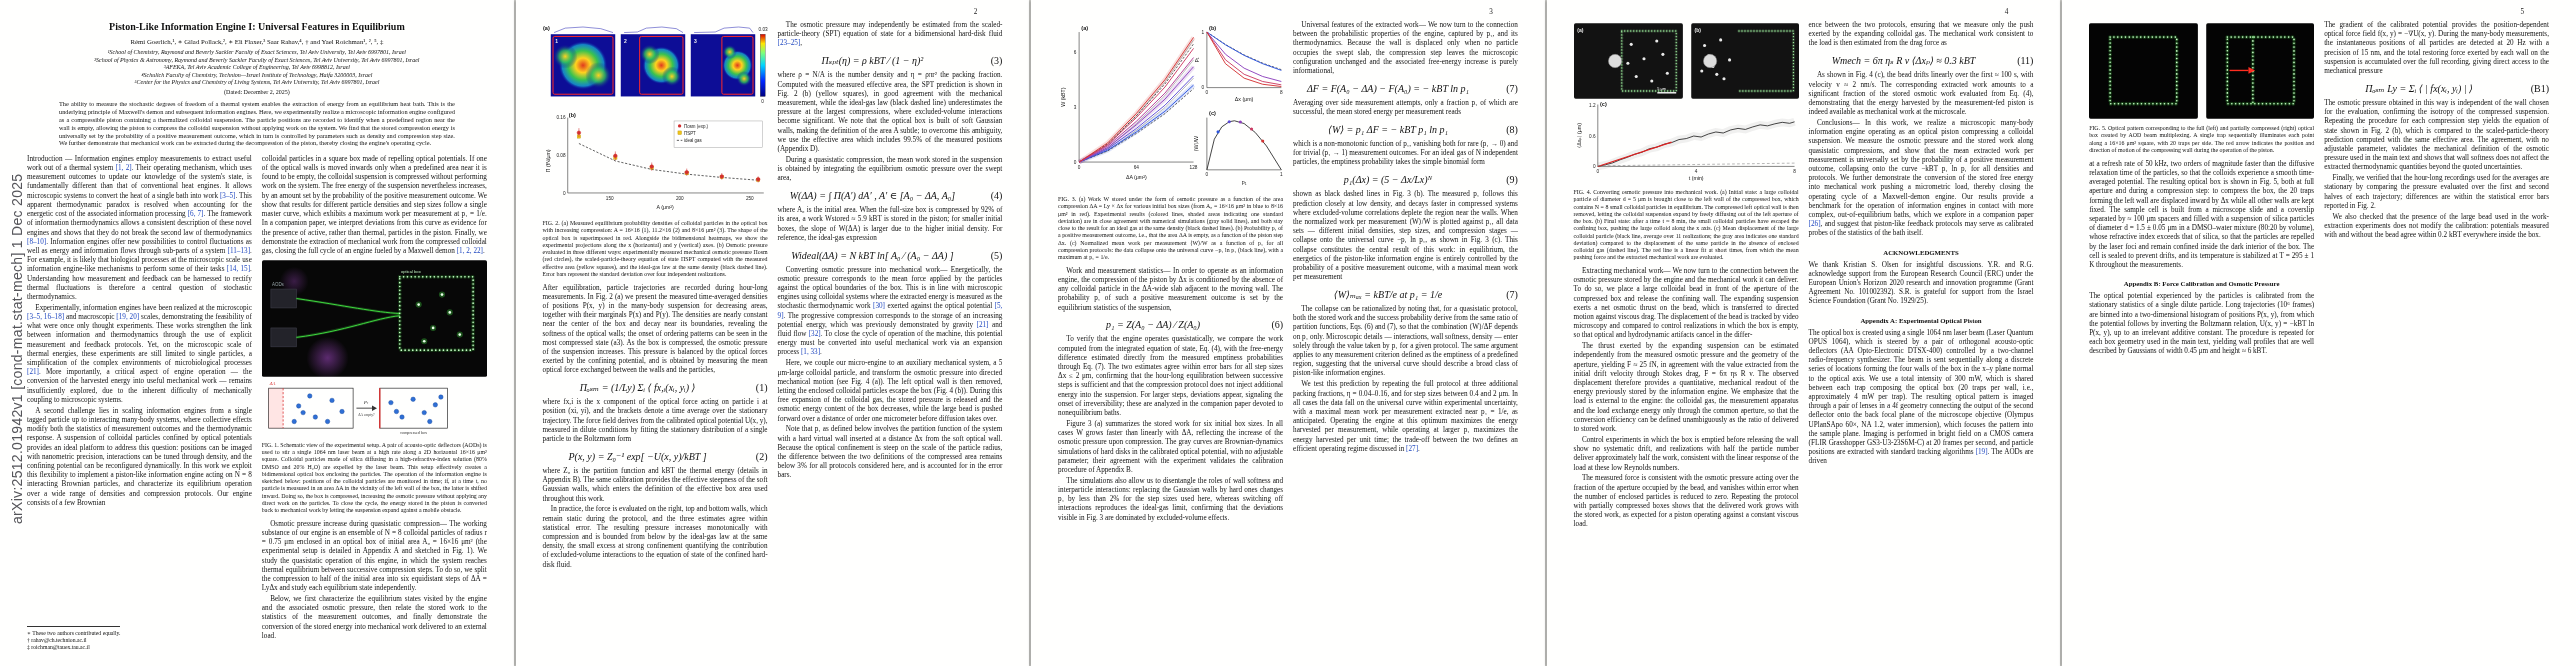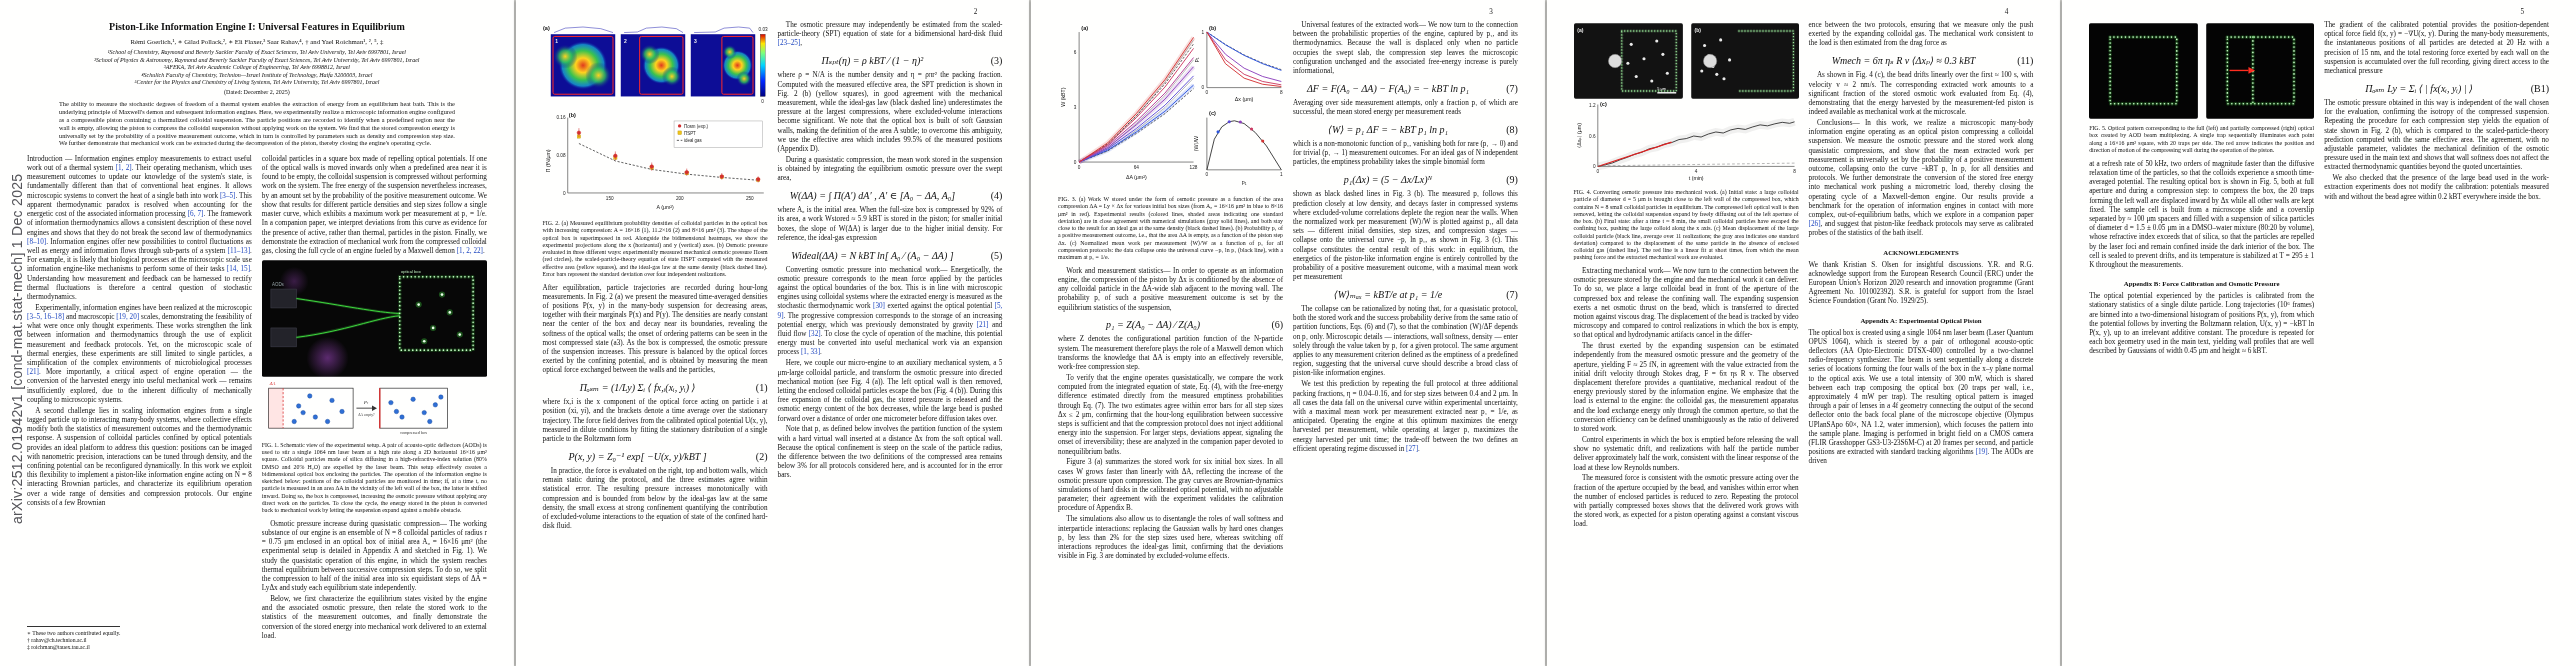--- a/index.html
+++ b/index.html
@@ -264,20 +264,21 @@
         <p class="para noind rich">After equilibration, particle trajectories are recorded during hour-long measurements. In Fig. 2 (a) we present the measured time-averaged densities of positions P(x, y) in the many-body suspension for decreasing areas, together with their marginals P(x) and P(y). The densities are nearly constant near the center of the box and decay near its boundaries, revealing the softness of the optical walls; the onset of ordering patterns can be seen in the most compressed state (a3). As the box is compressed, the osmotic pressure of the suspension increases. This pressure is balanced by the optical forces exerted by the confining potential, and is obtained by measuring the mean optical force exchanged between the walls and the particles,</p>
         <div class="eq">
             <span class="eq-b">Πₒₛₘ = (1/Ly) Σᵢ ⟨ fx,ᵢ(xᵢ, yᵢ) ⟩</span>
             <span class="eq-n">(1)</span>
           </div>
         <p class="para noind rich">where fx,i is the x component of the optical force acting on particle i at position (xi, yi), and the brackets denote a time average over the stationary trajectory. The force field derives from the calibrated optical potential U(x, y), measured in dilute conditions by fitting the stationary distribution of a single particle to the Boltzmann form</p>
         <div class="eq">
             <span class="eq-b">P(x, y) = Z₀⁻¹ exp[ −U(x, y)/kBT ]</span>
             <span class="eq-n">(2)</span>
           </div>
+        <p class="para noind rich">where Z₀ is the partition function and kBT the thermal energy (details in Appendix B). The same calibration provides the effective steepness of the soft Gaussian walls, which enters the definition of the effective box area used throughout this work.</p>
         <p class="para rich">In practice, the force is evaluated on the right, top and bottom walls, which remain static during the protocol, and the three estimates agree within statistical error. The resulting pressure increases monotonically with compression and is bounded from below by the ideal-gas law at the same density, the small excess at strong confinement quantifying the contribution of excluded-volume interactions to the equation of state of the confined hard-disk fluid.</p>
       </div>
       <div class="col">
         <p class="para rich">The osmotic pressure may independently be estimated from the scaled-particle-theory (SPT) equation of state for a bidimensional hard-disk fluid <span class="cite">[23–25]</span>,</p>
         <div class="eq">
             <span class="eq-b">Πₛₚₜ(η) = ρ kBT ⁄ (1 − η)²</span>
             <span class="eq-n">(3)</span>
           </div>
         <p class="para noind rich">where ρ = N/A is the number density and η = ρπr² the packing fraction. Computed with the measured effective area, the SPT prediction is shown in Fig. 2 (b) (yellow squares), in good agreement with the mechanical measurement, while the ideal-gas law (black dashed line) underestimates the pressure at the largest compressions, where excluded-volume interactions become significant. We note that the optical box is built of soft Gaussian walls, making the definition of the area A subtle; to overcome this ambiguity, we use the effective area which includes 99.5% of the measured positions (Appendix D).</p>
         <p class="para rich">During a quasistatic compression, the mean work stored in the suspension is obtained by integrating the equilibrium osmotic pressure over the swept area,</p>
@@ -355,21 +356,20 @@
             <text x="335" y="290" text-anchor="middle" class="albl">p₁</text>
             <text x="252" y="217" text-anchor="middle" class="albl" transform="rotate(-90 252 217)">⟨W⟩/W</text>
           </svg>
         </figure>
         <div class="cap rich">FIG. 3. (a) Work W stored under the form of osmotic pressure as a function of the area compression ΔA = Ly × Δx for various initial box sizes (from A₀ = 16×16 μm² in blue to 8×16 μm² in red). Experimental results (colored lines, shaded areas indicating one standard deviation) are in close agreement with numerical simulations (gray solid lines), and both stay close to the result for an ideal gas at the same density (black dashed lines). (b) Probability p₁ of a positive measurement outcome, i.e., that the area ΔA is empty, as a function of the piston step Δx. (c) Normalized mean work per measurement ⟨W⟩/W as a function of p₁ for all compression protocols: the data collapse onto the universal curve −p₁ ln p₁ (black line), with a maximum at p₁ = 1/e.</div>
         <p class="para"><span class="lead">Work and measurement statistics— </span><span class="rich">In order to operate as an information engine, the compression of the piston by Δx is conditioned by the absence of any colloidal particle in the ΔA-wide slab adjacent to the moving wall. The probability p₁ of such a positive measurement outcome is set by the equilibrium statistics of the suspension,</span></p>
         <div class="eq">
             <span class="eq-b">p₁ = Z(A₀ − ΔA) ⁄ Z(A₀)</span>
             <span class="eq-n">(6)</span>
           </div>
-        <p class="para noind rich">where Z denotes the configurational partition function of the N-particle system. The measurement therefore plays the role of a Maxwell demon which transforms the knowledge that ΔA is empty into an effectively reversible, work-free compression step.</p>
         <p class="para rich">To verify that the engine operates quasistatically, we compare the work computed from the integrated equation of state, Eq. (4), with the free-energy difference estimated directly from the measured emptiness probabilities through Eq. (7). The two estimates agree within error bars for all step sizes Δx ≤ 2 μm, confirming that the hour-long equilibration between successive steps is sufficient and that the compression protocol does not inject additional energy into the suspension. For larger steps, deviations appear, signaling the onset of irreversibility; these are analyzed in the companion paper devoted to nonequilibrium baths.</p>
         <p class="para rich">Figure 3 (a) summarizes the stored work for six initial box sizes. In all cases W grows faster than linearly with ΔA, reflecting the increase of the osmotic pressure upon compression. The gray curves are Brownian-dynamics simulations of hard disks in the calibrated optical potential, with no adjustable parameter; their agreement with the experiment validates the calibration procedure of Appendix B.</p>
         <p class="para rich">The simulations also allow us to disentangle the roles of wall softness and interparticle interactions: replacing the Gaussian walls by hard ones changes p₁ by less than 2% for the step sizes used here, whereas switching off interactions reproduces the ideal-gas limit, confirming that the deviations visible in Fig. 3 are dominated by excluded-volume effects.</p>
       </div>
       <div class="col">
         <p class="para"><span class="lead">Universal features of the extracted work— </span><span class="rich">We now turn to the connection between the probabilistic properties of the engine, captured by p₁, and its thermodynamics. Because the wall is displaced only when no particle occupies the swept slab, the compression step leaves the microscopic configuration unchanged and the associated free-energy increase is purely informational,</span></p>
         <div class="eq">
             <span class="eq-b">ΔF = F(A₀ − ΔA) − F(A₀) = − kBT ln p₁</span>
             <span class="eq-n">(7)</span>
           </div>
@@ -503,18 +503,19 @@
         <div class="sec">Appendix B: Force Calibration and Osmotic Pressure</div>
         <p class="para noind rich">The optical potential experienced by the particles is calibrated from the stationary statistics of a single dilute particle. Long trajectories (10⁶ frames) are binned into a two-dimensional histogram of positions P(x, y), from which the potential follows by inverting the Boltzmann relation, U(x, y) = −kBT ln P(x, y), up to an irrelevant additive constant. The procedure is repeated for each box geometry used in the main text, yielding wall profiles that are well described by Gaussians of width 0.45 μm and height ≈ 6 kBT.</p>
       </div>
       <div class="col">
         <p class="para noind rich">The gradient of the calibrated potential provides the position-dependent optical force field f(x, y) = −∇U(x, y). During the many-body measurements, the instantaneous positions of all particles are detected at 20 Hz with a precision of 15 nm, and the total restoring force exerted by each wall on the suspension is accumulated over the full recording, giving direct access to the mechanical pressure</p>
         <div class="eq">
             <span class="eq-b">Πₒₛₘ Ly = Σᵢ ⟨ | fx(xᵢ, yᵢ) | ⟩</span>
             <span class="eq-n">(B1)</span>
           </div>
         <p class="para noind rich">The osmotic pressure obtained in this way is independent of the wall chosen for the evaluation, confirming the isotropy of the compressed suspension. Repeating the procedure for each compression step yields the equation of state shown in Fig. 2 (b), which is compared to the scaled-particle-theory prediction computed with the same effective area. The agreement, with no adjustable parameter, validates the mechanical definition of the osmotic pressure used in the main text and shows that wall softness does not affect the extracted thermodynamic quantities beyond the quoted uncertainties.</p>
+        <p class="para rich">Finally, we verified that the hour-long recordings used for the averages are stationary by comparing the pressure evaluated over the first and second halves of each trajectory; differences are within the statistical error bars reported in Fig. 2.</p>
         <p class="para rich">We also checked that the presence of the large bead used in the work-extraction experiments does not modify the calibration: potentials measured with and without the bead agree within 0.2 kBT everywhere inside the box.</p>
       </div>
     </div>
   </div>
 </div>
 
 
 </body></html>

